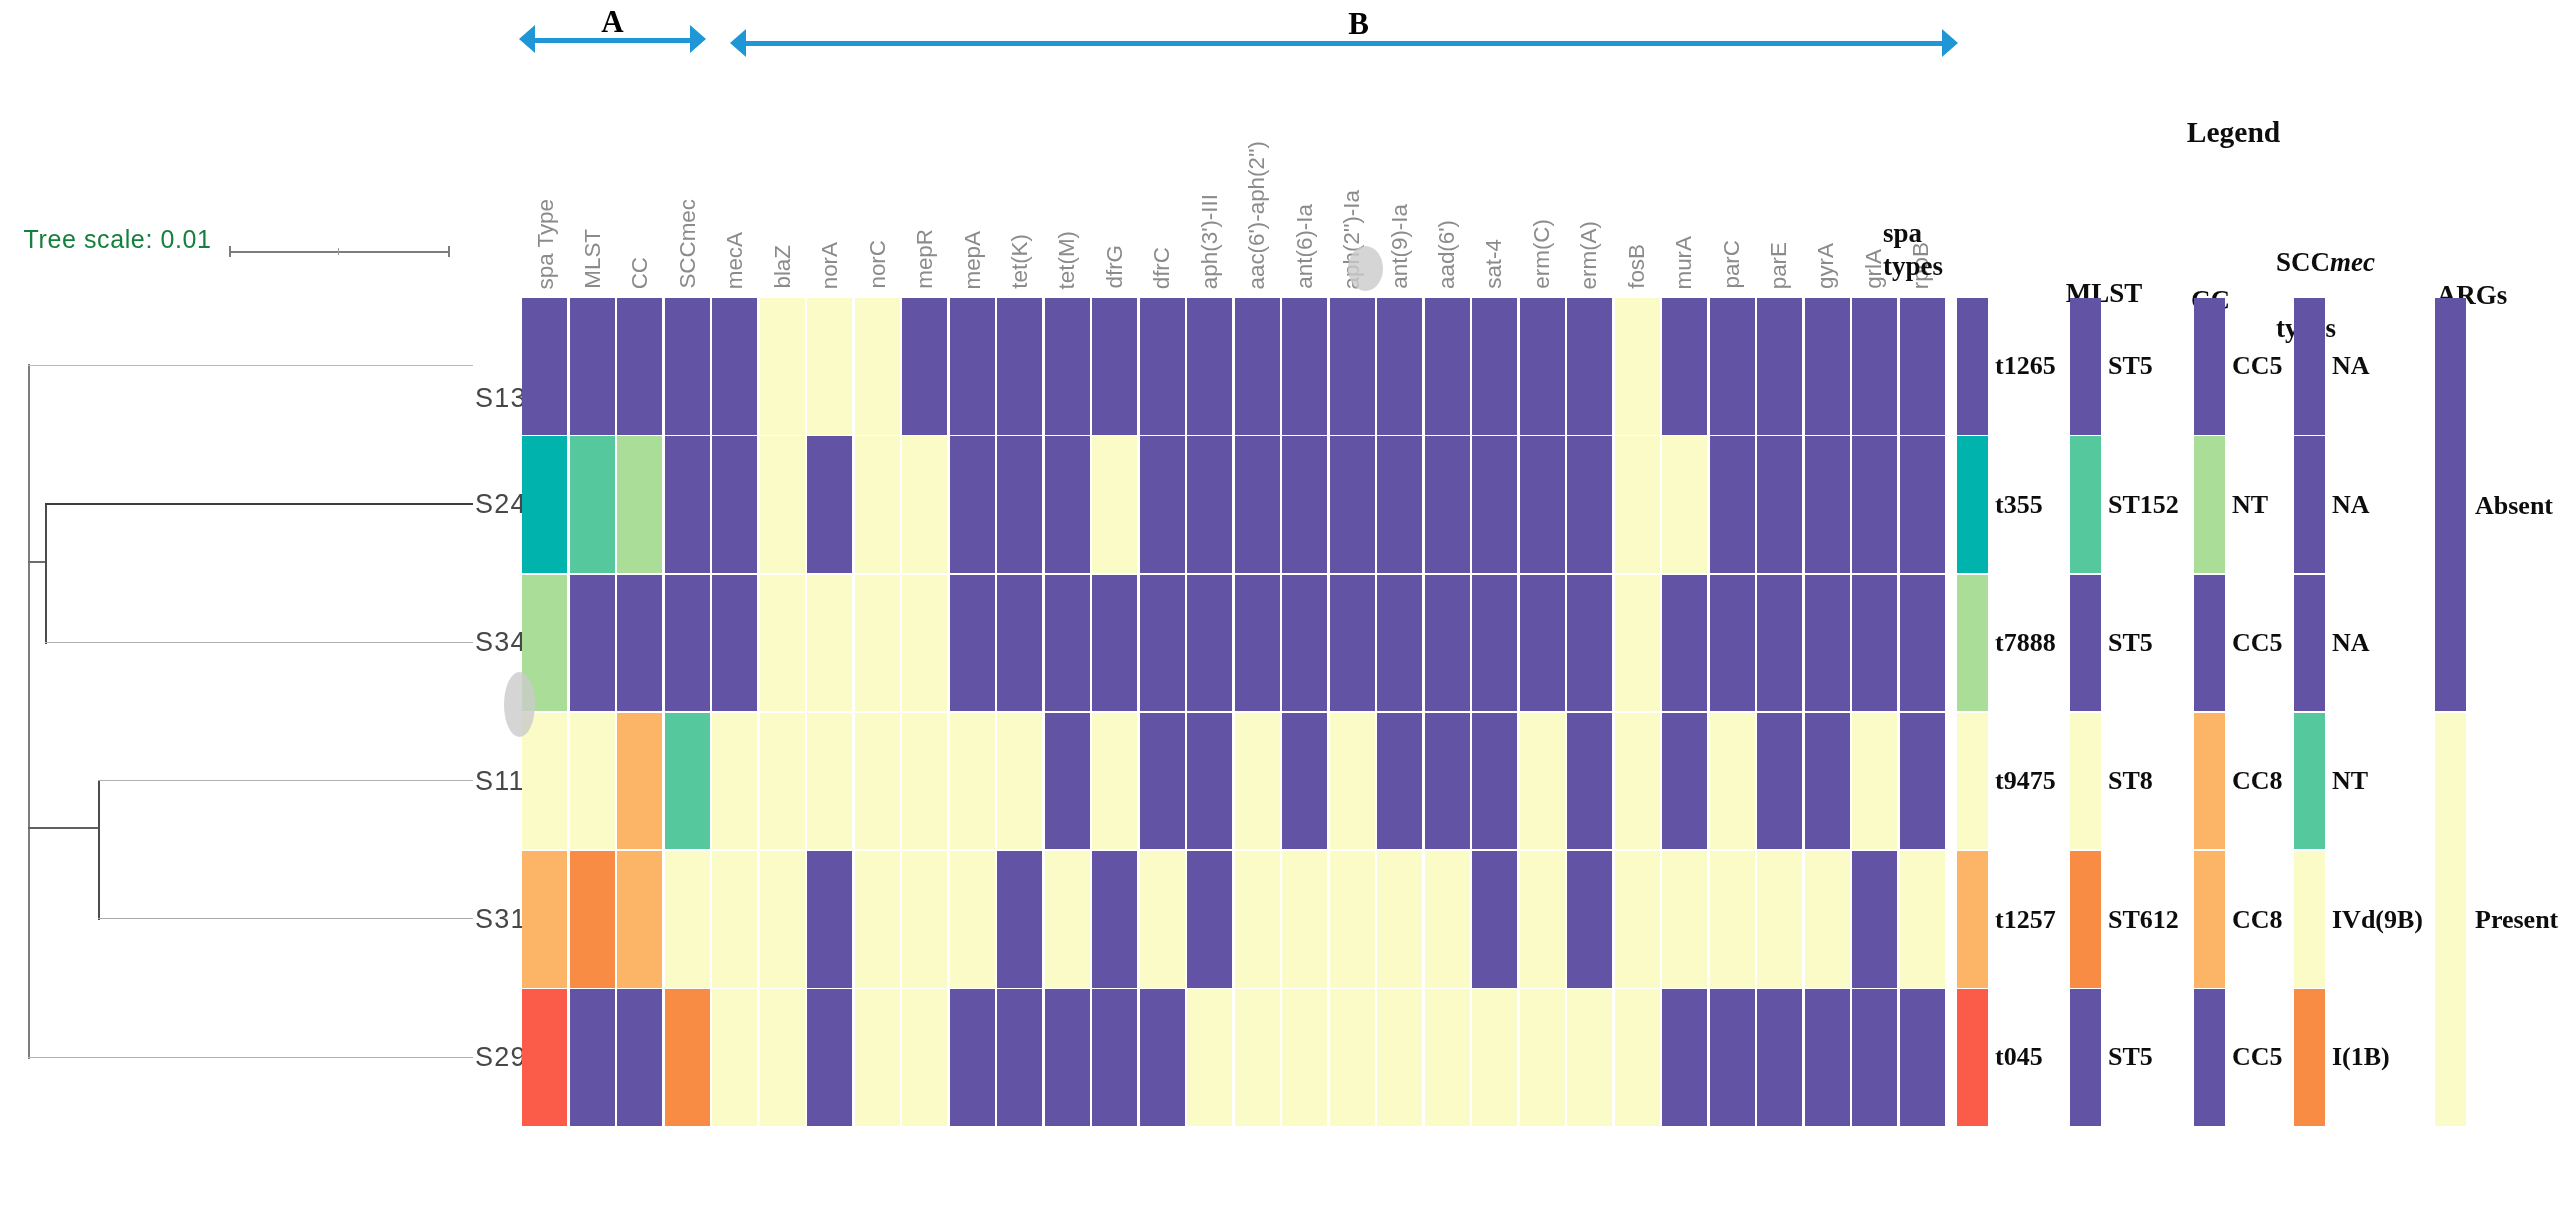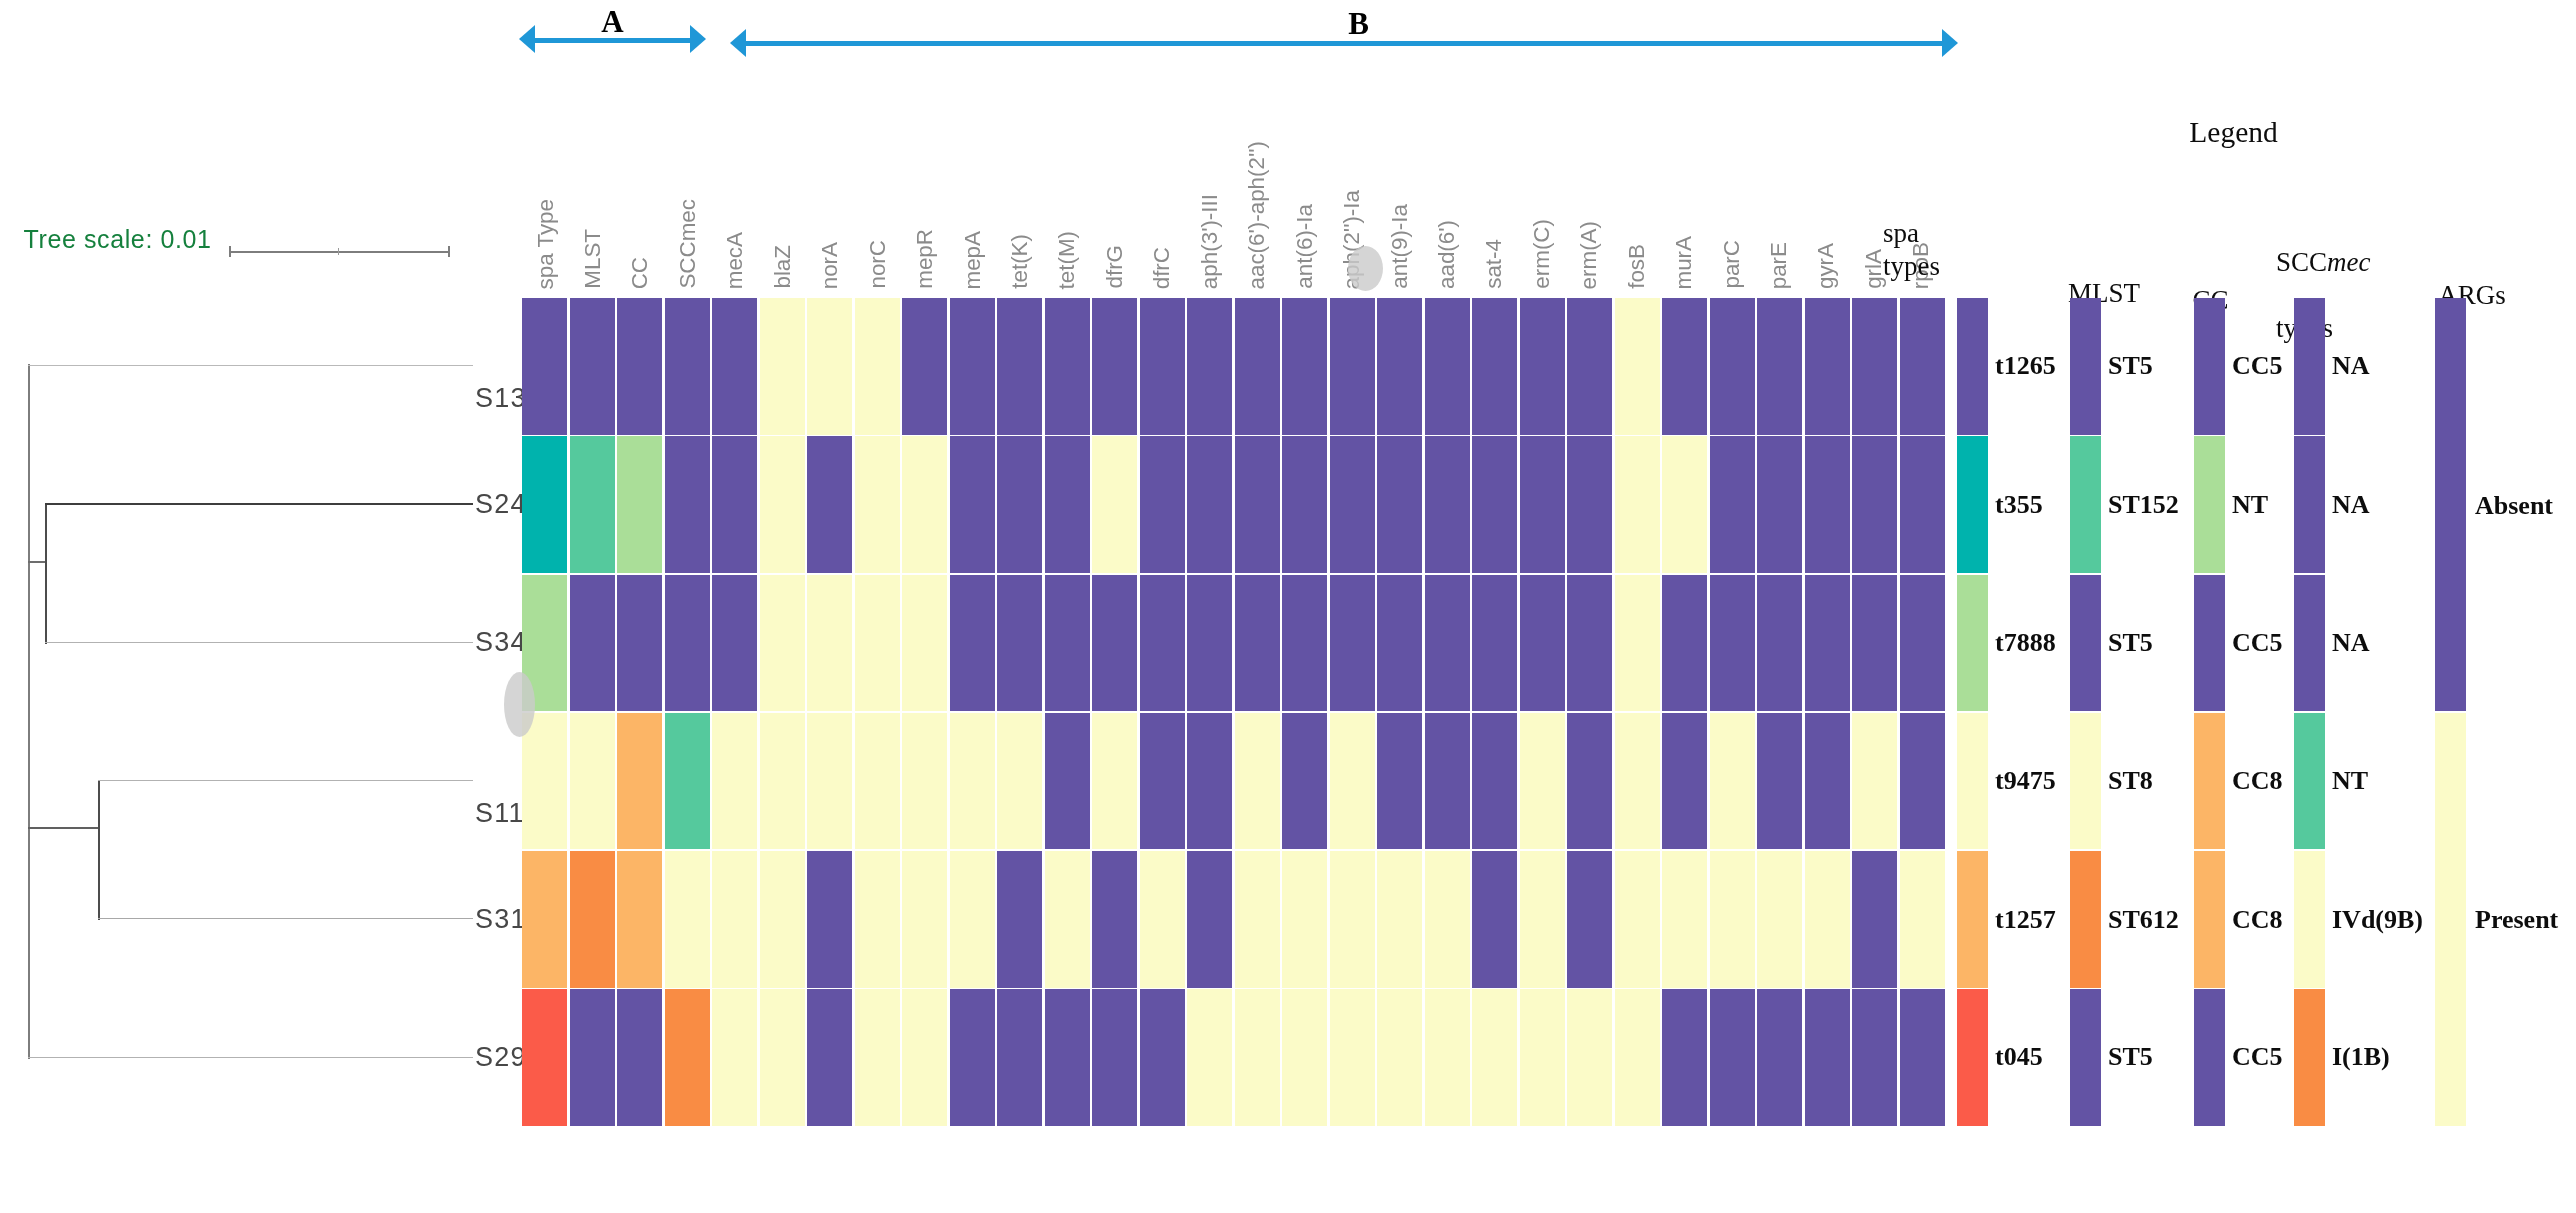--- a/index.html
+++ b/index.html
@@ -22,21 +22,21 @@
            column-gap:2.4px;row-gap:1.8px;}
   #heatmap .cell{width:100%;height:100%;}
   
   .lbar{position:absolute;top:298px;width:31px;height:828px;display:grid;
         grid-template-rows:repeat(6,1fr);row-gap:1.8px;}
   .lbar .seg{width:100%;height:100%;}
   #args-bar{position:absolute;top:298px;width:31px;height:828px;display:grid;
             grid-template-rows:repeat(2,1fr);row-gap:1.8px;}
   .lval{position:absolute;height:38px;line-height:38px;font-family:"Liberation Serif","DejaVu Serif",serif;
         font-weight:bold;font-size:26px;color:#0d0d0d;white-space:nowrap;}
-  .lg-header{position:absolute;font-family:"Liberation Serif","DejaVu Serif",serif;font-weight:normal;
+  .lg-header{position:absolute;font-family:"Liberation Serif","DejaVu Serif",serif;font-weight:bold;
              font-size:27px;color:#0d0d0d;line-height:33px;white-space:pre-line;}
   .center{text-align:center;}
   
   .shaft{position:absolute;height:5.3px;background:#1f97d7;}
   .ahead{position:absolute;width:0;height:0;border-top:14.7px solid transparent;border-bottom:14.7px solid transparent;}
   .ahead.left{border-right:16px solid #1f97d7;}
   .ahead.right{border-left:16px solid #1f97d7;}
   .arrow-label{position:absolute;width:65px;text-align:center;font-family:"Liberation Serif","DejaVu Serif",serif;
                font-weight:bold;font-size:31px;color:#000;}
   
@@ -80,21 +80,21 @@
     <div class="tline" style="left:98px;top:780px;width:1.8px;height:140px;background:#4c4c4c;"></div>
     <div class="tline" style="left:98px;top:780px;width:375px;height:1.2px;background:#b2b2b2;"></div>
     <div class="tline" style="left:98px;top:918px;width:375px;height:1.2px;background:#a8a8a8;"></div>
     <div class="tline" style="left:28px;top:1057px;width:445px;height:1.2px;background:#b2b2b2;"></div>
   </div>
 
   <div id="leaf-labels">
       <div class="leaf" style="top: 348px; margin-top: 32px;">S13</div>
       <div class="leaf" style="top: 486px;">S24</div>
       <div class="leaf" style="top: 624px;">S34</div>
-      <div class="leaf" style="top: 763px; margin-top: 32px;">S11</div>
+      <div class="leaf" style="top: 763px;">S11</div>
       <div class="leaf" style="top: 901px;">S31</div>
       <div class="leaf" style="top: 1039px;">S29</div>
     </div>
 
   <div id="col-headers">
       <div class="colhead" style="left: 522px; width: 47px;">
         <span>spa Type</span>
       </div>
       <div class="colhead" style="left: 569px; width: 47px;">
         <span>MLST</span>

